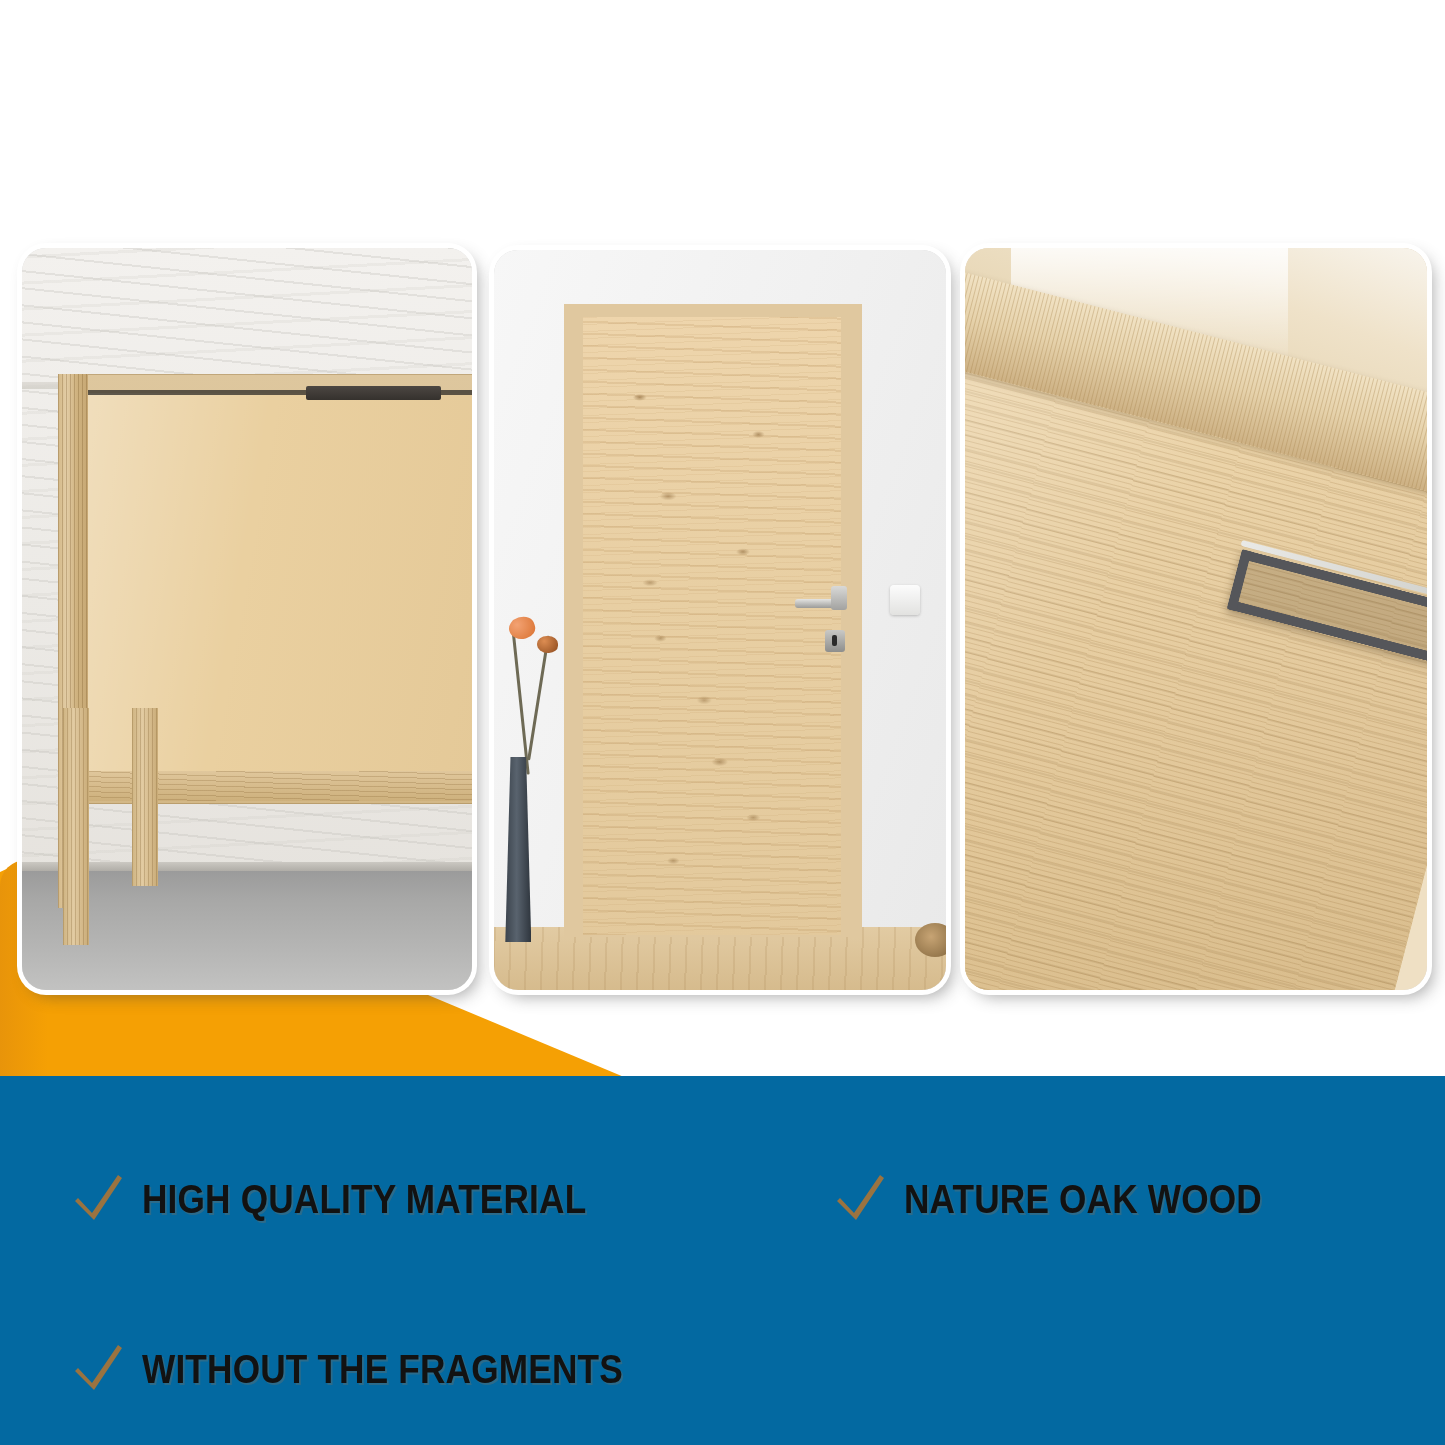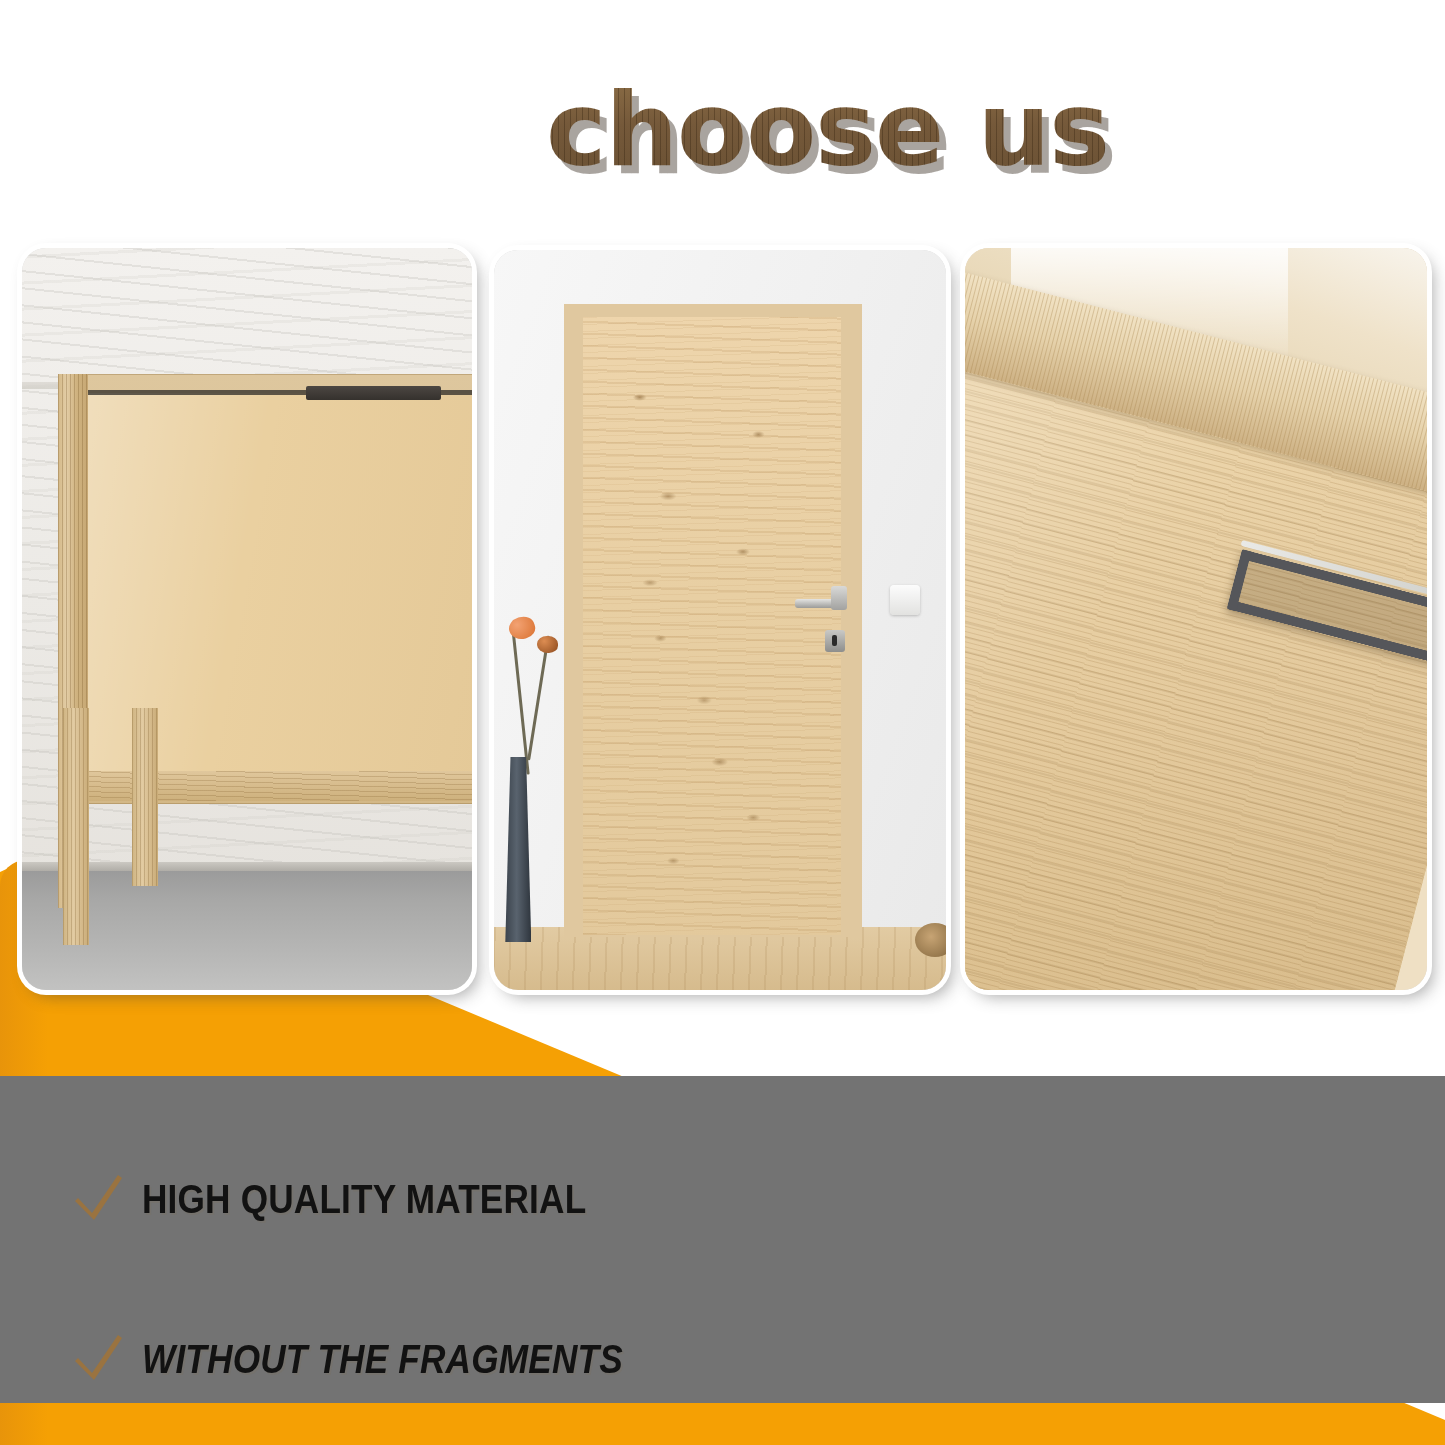--- a/index.html
+++ b/index.html
@@ -229,48 +229,43 @@
     box-shadow:0 4px 8px rgba(90,70,40,.40);
   }
   .p3 .bar-hi{
     position:absolute;left:60%;top:39.4%;width:52%;height:6px;
     transform:rotate(14.5deg);transform-origin:left top;
     background:linear-gradient(90deg,#e9e9e6,#cfcfca);border-radius:3px;
   }
 
   
   .benefits{
-    position:absolute;left:0;top:1076px;width:1445px;height:327px;
-    background:#737373;z-index:2;
+    position:absolute;left:0;top:1076px;width:1445px;height:369px;
+    background:#0369a1;z-index:2;
   }
   .brow{position:absolute;display:flex;align-items:center;}
   .r1{top:92px;}
-  .r2{top:252px;font-style:italic;}
+  .r2{top:262px;}
   .c1{left:68px;}
   .c2{left:830px;}
   .check{width:62px;height:62px;flex:0 0 62px;margin-right:12px;}
   .blabel{
     font-family:"Liberation Sans", sans-serif;
     font-size:40px;line-height:42px;font-weight:700;
     letter-spacing:.2px;color:#121212;
     transform:scaleX(.88);transform-origin:left center;
     white-space:nowrap;
     text-shadow:2px 2px 0 rgba(120,112,98,.35);
   }
 </style>
 </head>
 <body>
 
 <div id="stage">
 
-  <div class="header">
-    <div class="why-fallback">WHY</div>
-    <div class="why">WHY</div>
-    <div class="choose">choose us</div>
-  </div>
 
   <div class="orange-body">
     <div class="orange-wedge"></div>
     <div class="orange-left"></div>
   </div>
 
   <div class="panels">
 
     <div class="panel p1">
       <div class="wall"></div>
@@ -320,20 +315,26 @@
 
   <div class="benefits">
 
     <div class="brow r1 c1">
       <svg class="check" viewBox="0 0 62 62">
         <path d="M7 33 L10 30 L24 45 L50 7 L54 10 L26 52 Z" fill="#9a7340"></path>
       </svg>
       <div class="blabel">HIGH QUALITY MATERIAL</div>
     </div>
 
+    <div class="brow r1 c2">
+      <svg class="check" viewBox="0 0 62 62">
+        <path d="M7 33 L10 30 L24 45 L50 7 L54 10 L26 52 Z" fill="#9a7340"></path>
+      </svg>
+      <div class="blabel">NATURE OAK WOOD</div>
+    </div>
 
     <div class="brow r2 c1">
       <svg class="check" viewBox="0 0 62 62">
         <path d="M7 33 L10 30 L24 45 L50 7 L54 10 L26 52 Z" fill="#9a7340"></path>
       </svg>
       <div class="blabel">WITHOUT THE FRAGMENTS</div>
     </div>
 
 
   </div>

